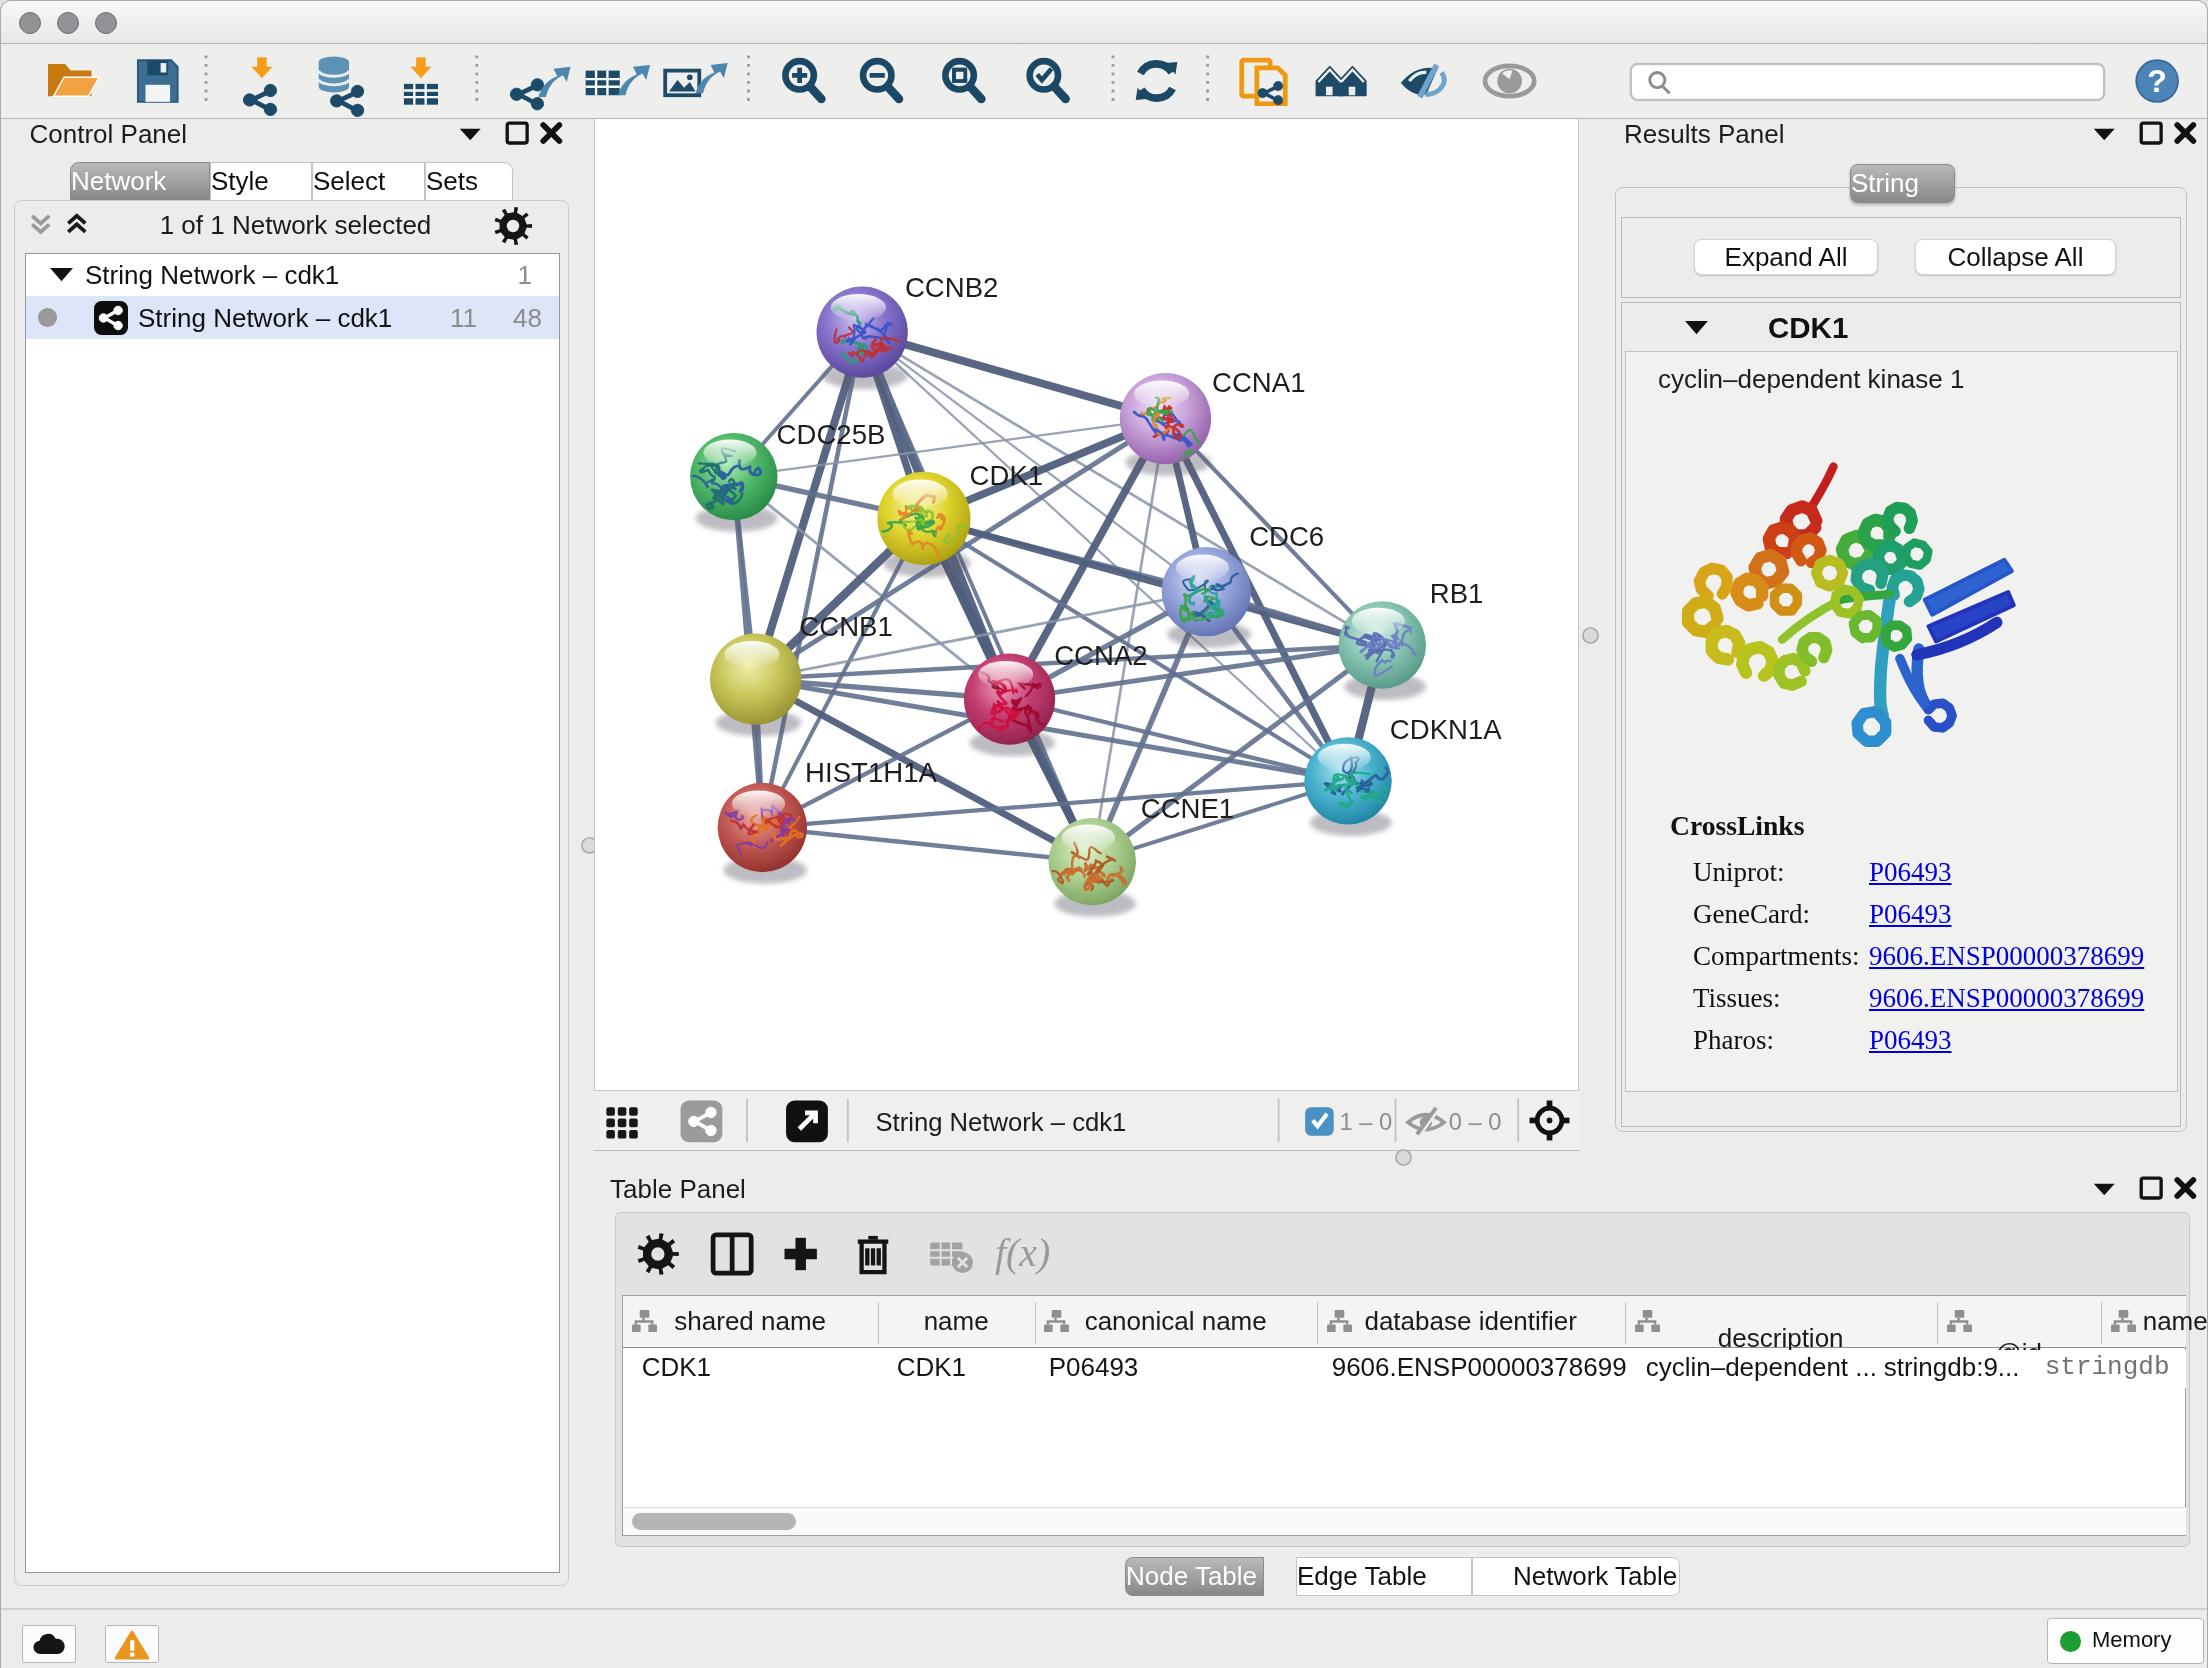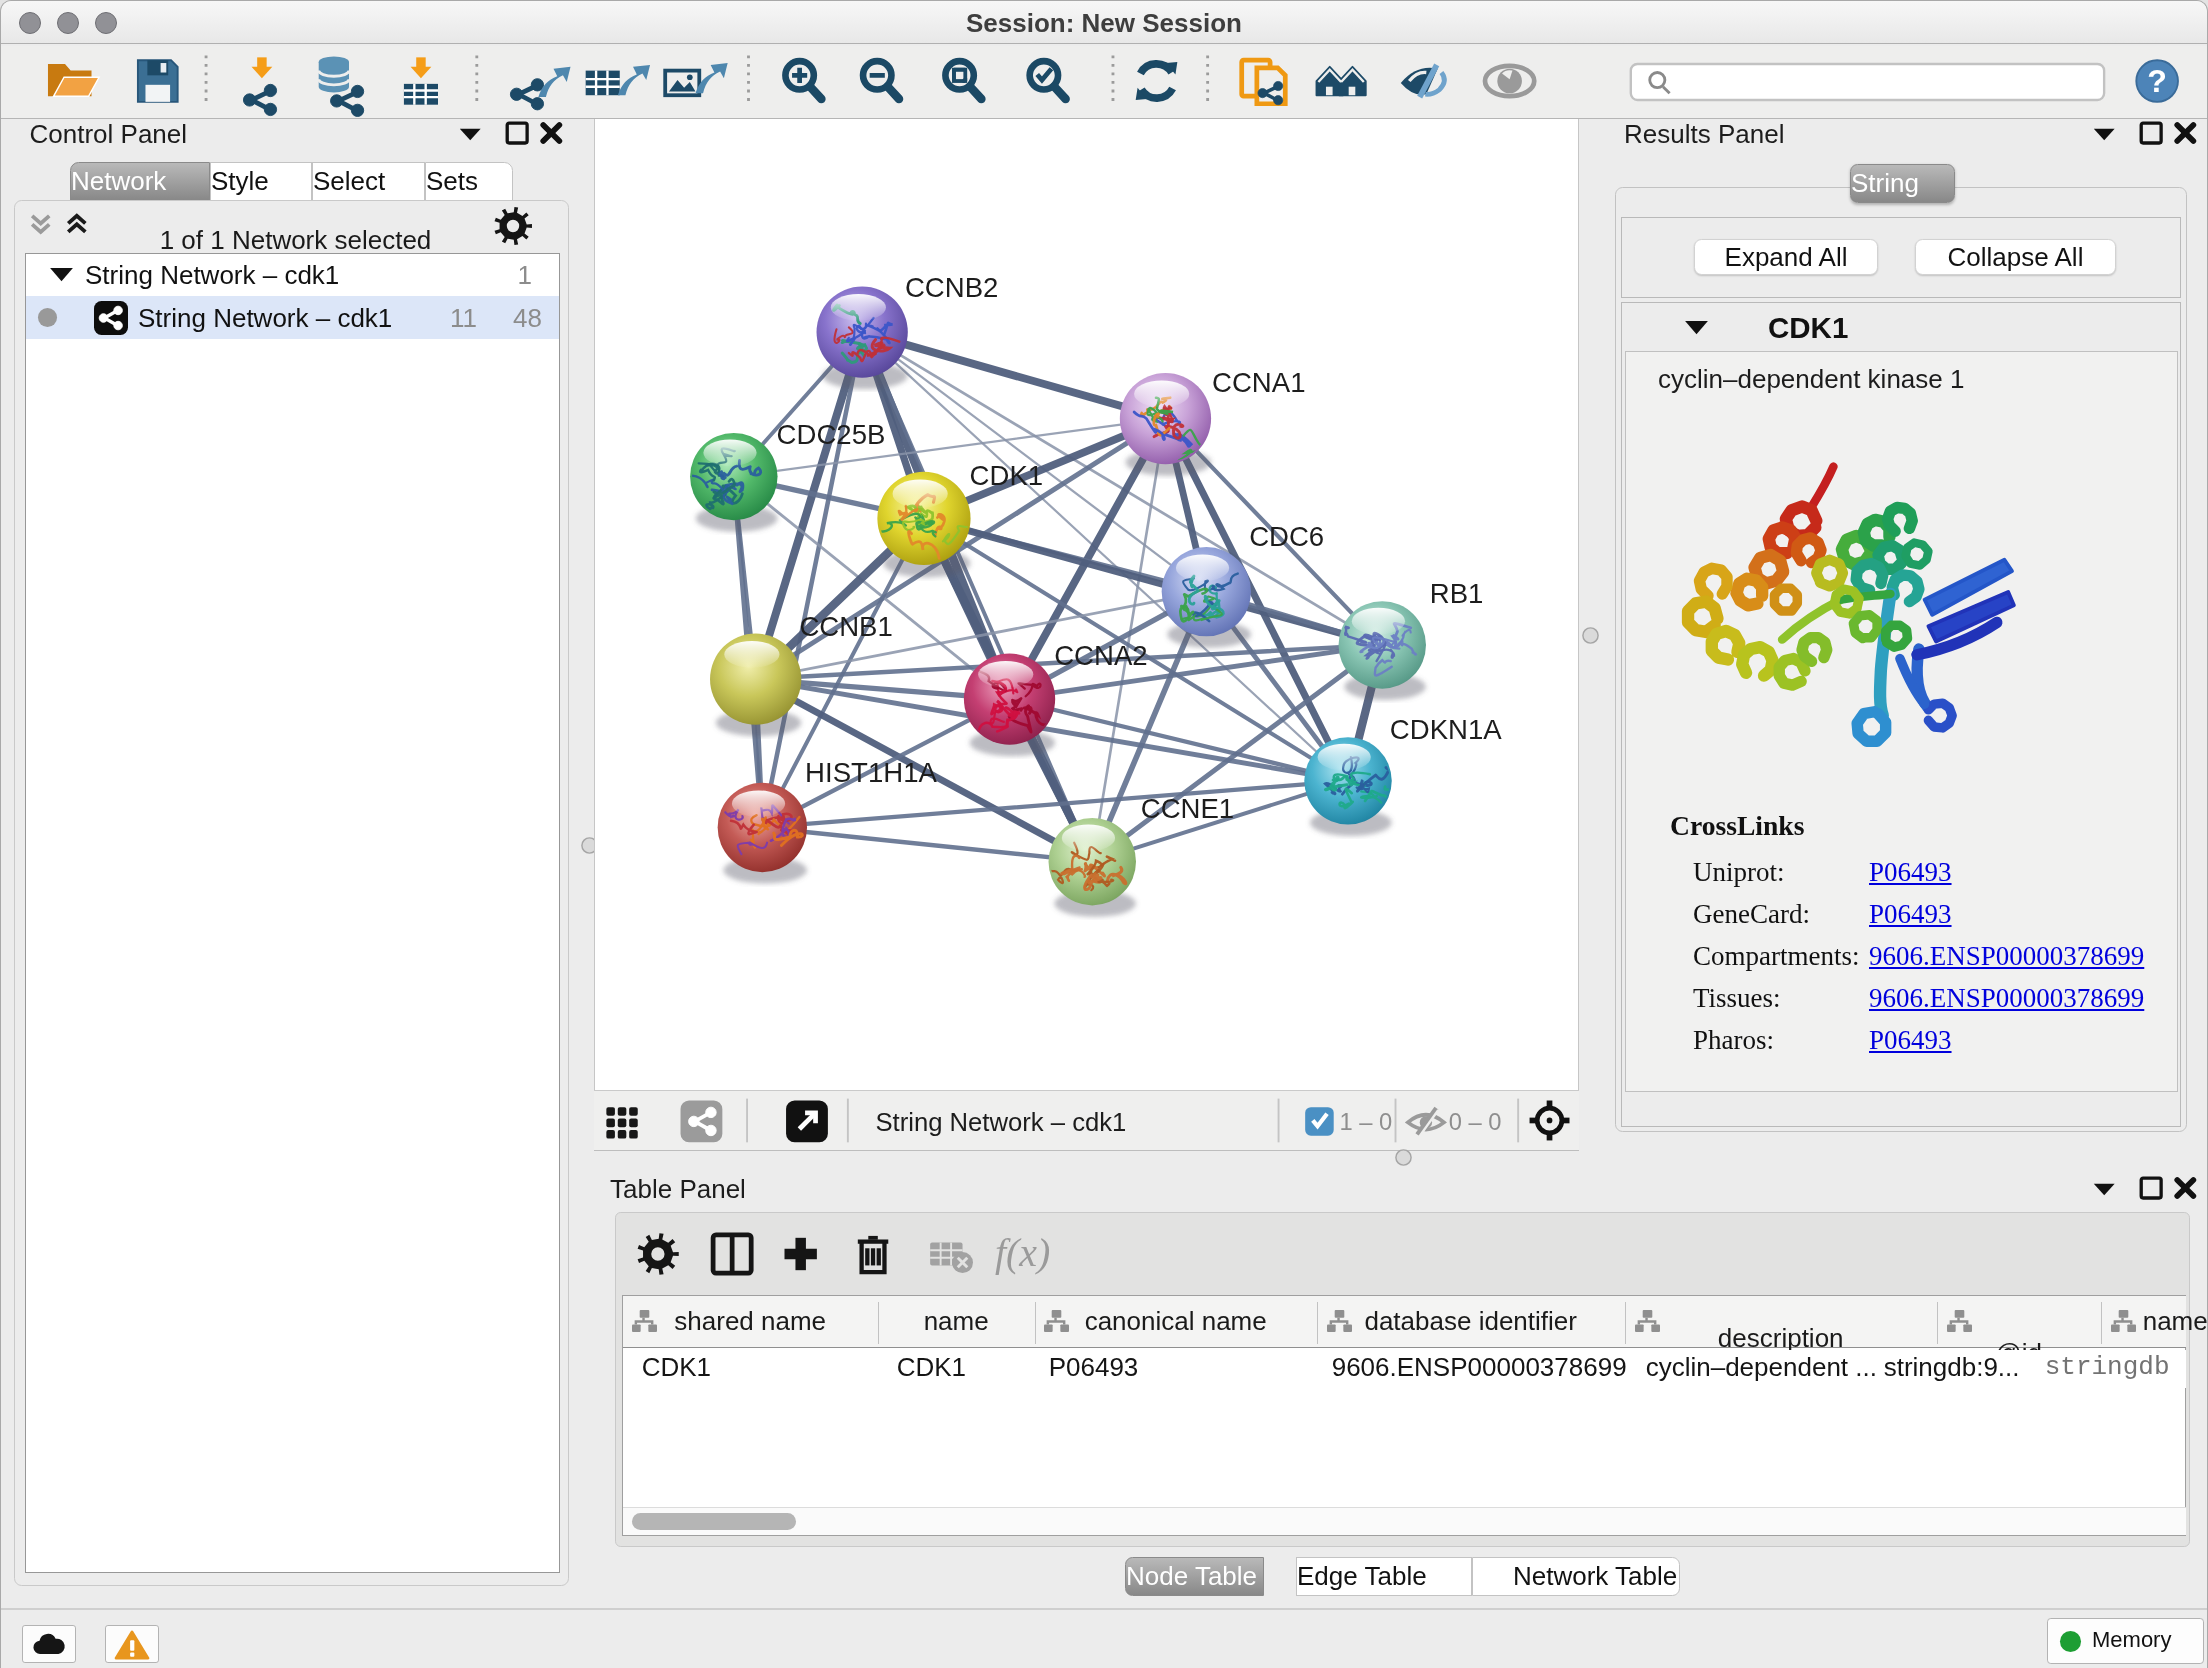--- a/index.html
+++ b/index.html
@@ -25,21 +25,20 @@
   .treebox { position:absolute; background:#fff; border:1.9px solid #979797; }
 </style>
 </head>
 <body>
 <div class="window">
 
   <div class="titlebar">
     <div class="tl" style="left:18px;"></div>
     <div class="tl" style="left:56px;"></div>
     <div class="tl" style="left:94px;"></div>
-    <div class="title">Session: New Session</div>
   </div>
 
   <div class="toolbar" id="toolbar">
   <svg width="2205" height="71" viewBox="0 0 2318 75">
     <defs>
       <g id="shareg">
         <line x1="-11" y1="9" x2="8" y2="0" stroke-width="5"></line>
         <line x1="-11" y1="9" x2="8" y2="19" stroke-width="5"></line>
         <circle cx="-13" cy="9" r="6.5"></circle>
             <circle cx="9" cy="-1" r="6.5"></circle>
@@ -232,21 +231,21 @@
     <svg class="pbtns" style="left:28.5px; top:211px;" width="67" height="28.5" viewBox="0 0 70 30">
       <g fill="none" stroke="#9a9a9a" stroke-width="4">
         <path d="M 2,4 L 11,12 L 20,4"></path>
           <path d="M 2,13 L 11,21 L 20,13"></path>
       </g>
       <g fill="none" stroke="#1a1a1a" stroke-width="4">
         <path d="M 40,12 L 49,4 L 58,12"></path>
           <path d="M 40,21 L 49,13 L 58,21"></path>
       </g>
     </svg>
-    <div style="position:absolute; left:114px; top:224px; width:361px; text-align:center; font-size:26px; color:#1a1a1a;">1 of 1 Network selected</div>
+    <div style="position:absolute; left:114px; top:209px; width:361px; text-align:center; font-size:26px; color:#1a1a1a;">1 of 1 Network selected</div>
     <svg class="pbtns" style="left:492px; top:205px;" width="40" height="40" viewBox="0 0 42 42">
         <path d="M 40.9,19.0 L 40.9,23.0 L 35.4,22.7 L 33.1,28.9 L 37.5,32.3 L 35.0,35.3 L 30.9,31.6 L 25.2,34.9 L 26.4,40.3 L 22.5,40.9 L 21.8,35.5 L 15.3,34.3 L 12.8,39.2 L 9.3,37.2 L 12.3,32.6 L 8.1,27.6 L 3.0,29.7 L 1.6,25.9 L 6.9,24.3 L 6.9,17.7 L 1.6,16.1 L 3.0,12.3 L 8.1,14.4 L 12.3,9.4 L 9.3,4.8 L 12.8,2.8 L 15.3,7.7 L 21.8,6.5 L 22.5,1.1 L 26.4,1.7 L 25.2,7.1 L 30.9,10.4 L 35.0,6.7 L 37.5,9.7 L 33.1,13.1 L 35.4,19.3 Z M 27.5,21.0 A 6.5 6.5 0 1 0 14.5,21.0 A 6.5 6.5 0 1 0 27.5,21.0 Z" fill="#151515" fill-rule="evenodd"></path>
       </svg>
     <div class="treebox" style="left:24px; top:252px; width:535px; height:1320px;">
       <div style="position:absolute; left:0; top:0; width:100%; height:42px;">
         <svg style="position:absolute; left:23px; top:12.4px;" width="25" height="19" viewBox="0 0 26 20">
             <path d="M 1,2 L 25,2 L 13,16 Z" fill="#111"></path>
           </svg>
         <span style="position:absolute; left:59px; top:5.7px; font-size:26px; color:#111;">String Network – cdk1</span>
         <span style="position:absolute; right:27px; top:5.7px; font-size:26px; color:#8c8c8c;">1</span>

